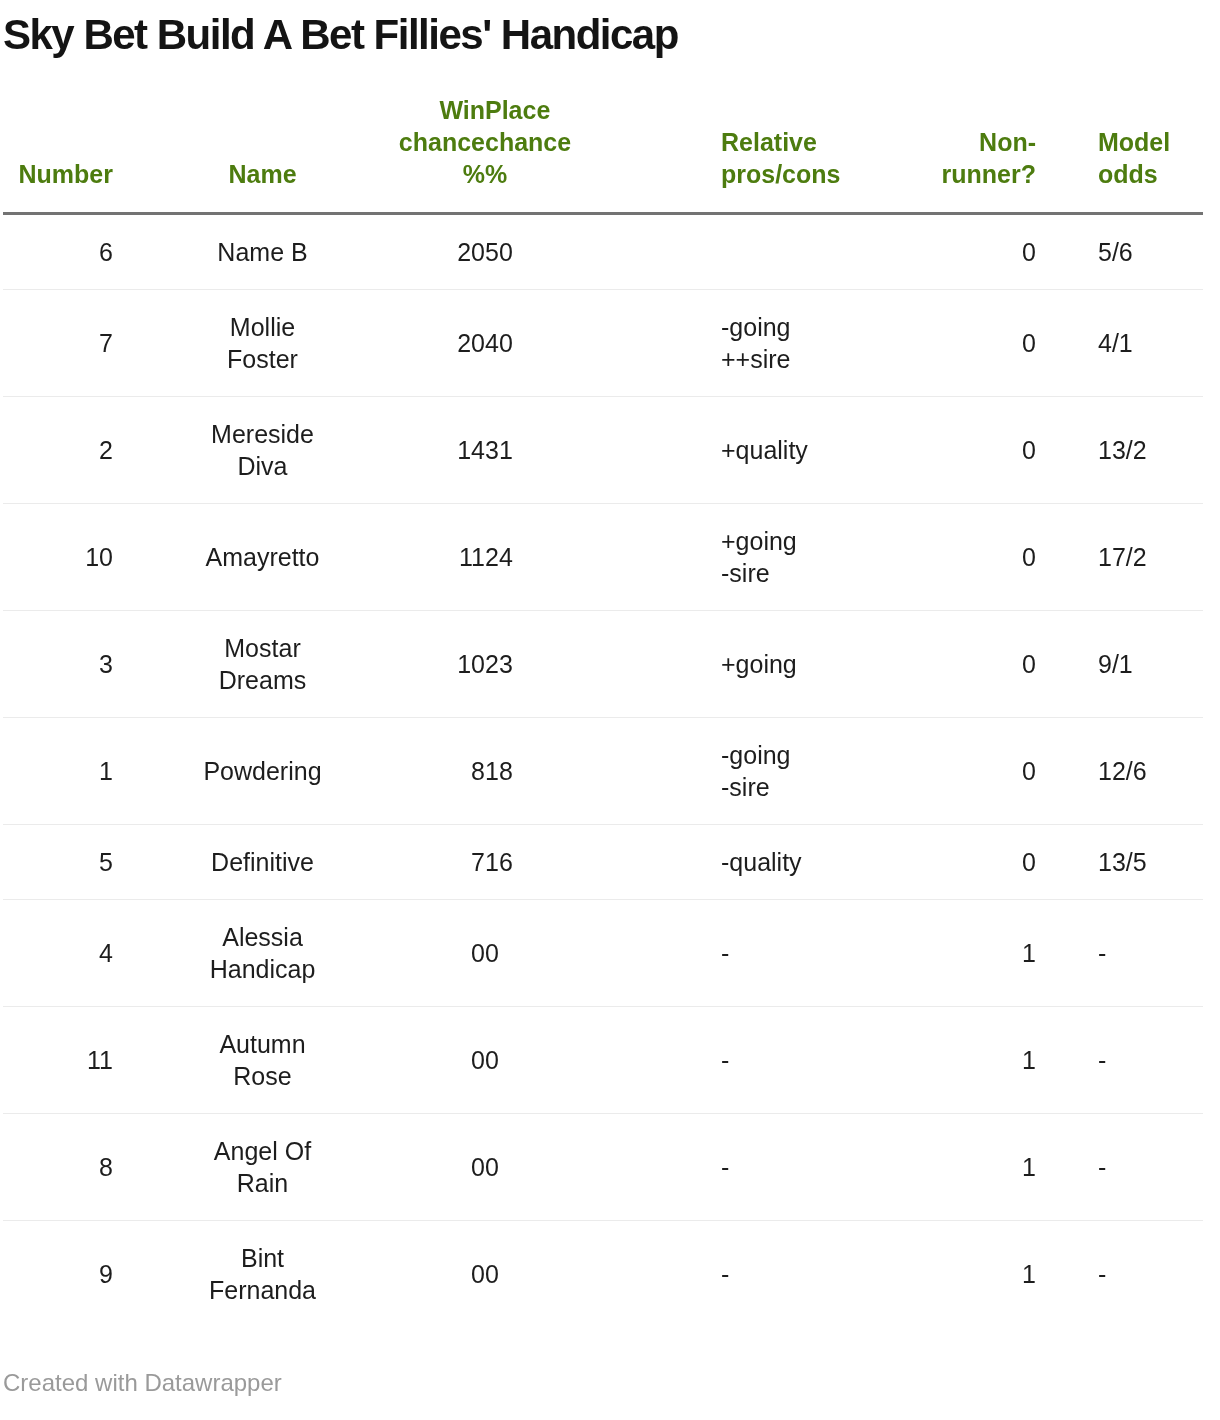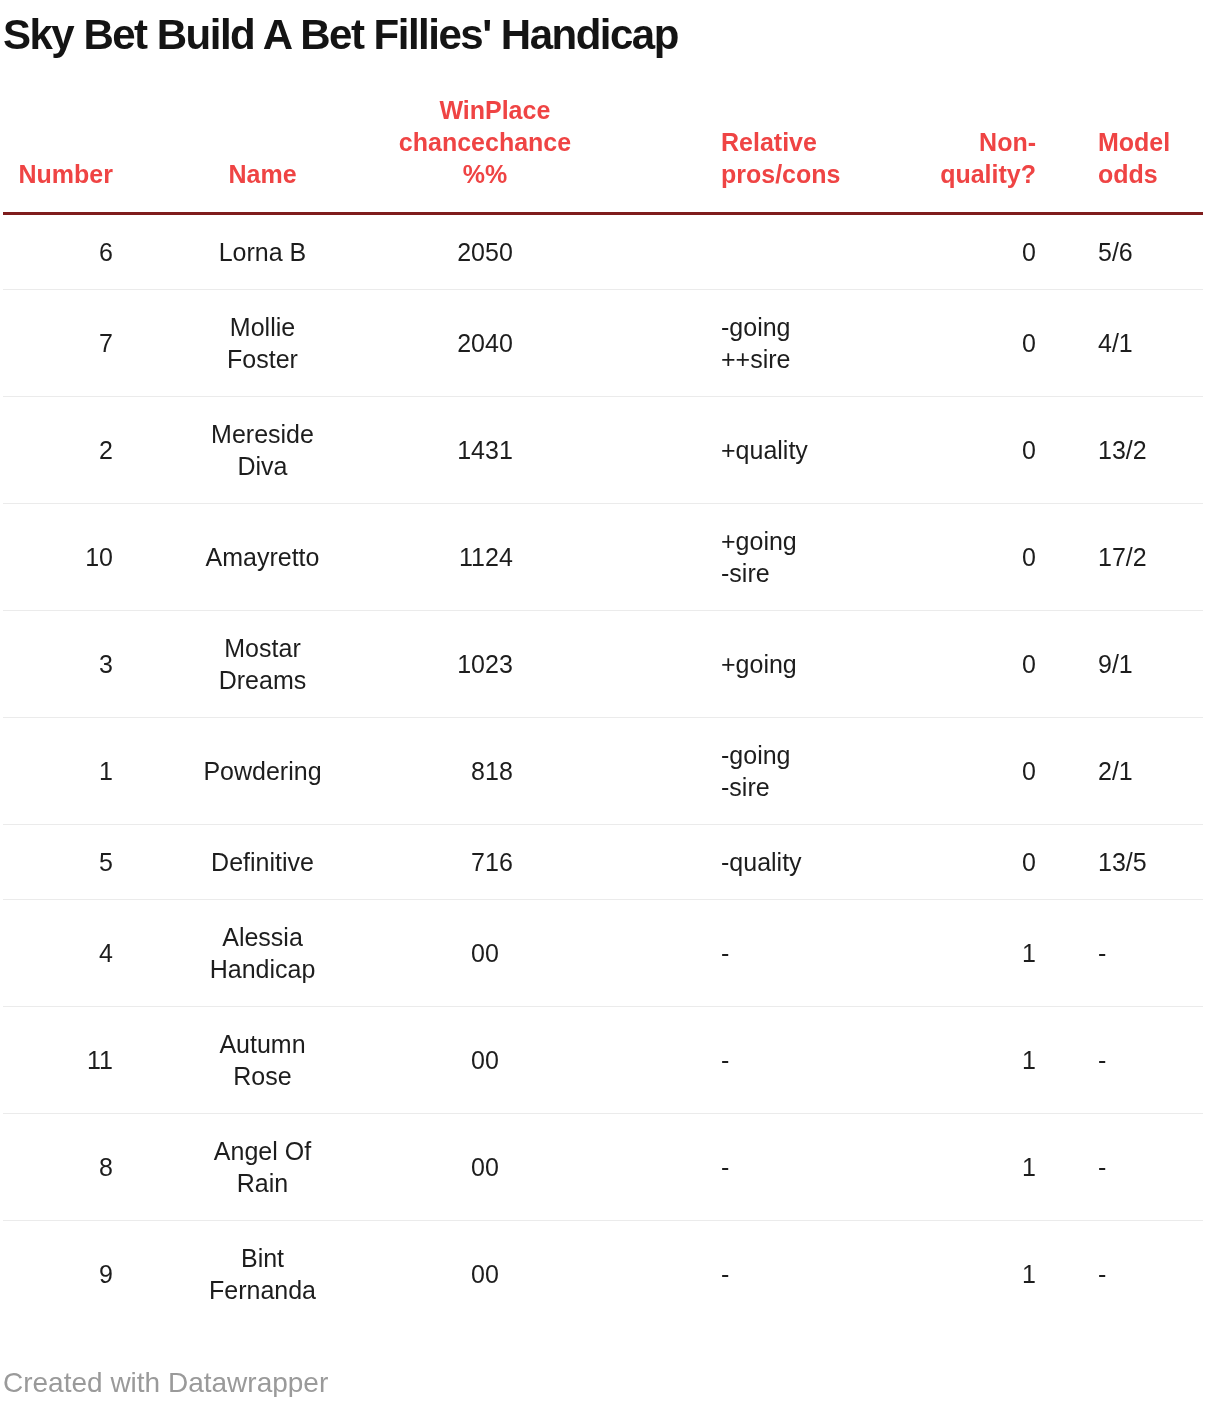--- a/index.html
+++ b/index.html
@@ -28,24 +28,24 @@
     width: 1200px;
     border-collapse: collapse;
     table-layout: fixed;
     margin-top: 36px;
   }
   th {
     vertical-align: bottom;
     font-size: 25px;
     line-height: 32px;
     font-weight: 700;
-    color: #ef4444;
+    color: #4d7c0f;
     padding: 0 0 22px 0;
     white-space: pre-line;
-    border-bottom: 3px solid #7f1d1d;
+    border-bottom: 3px solid #737373;
   }
   td {
     font-size: 25px;
     line-height: 32px;
     color: #1d1d1d;
     vertical-align: middle;
     padding: 21px 0;
     white-space: pre-line;
   }
   tbody tr + tr td {
@@ -54,21 +54,21 @@
   
   .c-number    { text-align: right; }
   .c-name      { text-align: center;  padding-left: 67px; }
   .c-win       { text-align: right; }
   .c-place     { text-align: left; }
   .c-pros      { text-align: left;  padding-left: 63px; }
   .c-nonrunner { text-align: right; padding-right: 10px; }
   .c-odds      { text-align: left;  padding-left: 52px; }
   .footer {
     margin-top: 42px;
-    font-size: 28px;
+    font-size: 24px;
     line-height: 28px;
     color: #9a9a9a;
   }
   .footer a {
     color: #9a9a9a;
     text-decoration: none;
     cursor: pointer;
   }
 </style>
 </head>
@@ -94,29 +94,29 @@
         <th class="c-name">Name</th>
         <th class="c-win">Win
 chance
 %</th>
         <th class="c-place">Place
 chance
 %</th>
         <th class="c-pros">Relative
 pros/cons</th>
         <th class="c-nonrunner">Non-
-quality?</th>
+runner?</th>
         <th class="c-odds">Model
 odds</th>
       </tr>
     </thead>
     <tbody id="table-body">
         <tr>
     <td class="c-number">6</td>
-    <td class="c-name">Lorna B</td>
+    <td class="c-name">Name B</td>
     <td class="c-win">20</td>
     <td class="c-place">50</td>
     <td class="c-pros"></td>
     <td class="c-nonrunner">0</td>
     <td class="c-odds">5/6</td>
   </tr>
         <tr>
     <td class="c-number">7</td>
     <td class="c-name">Mollie
 Foster</td>
@@ -158,21 +158,21 @@
     <td class="c-odds">9/1</td>
   </tr>
         <tr>
     <td class="c-number">1</td>
     <td class="c-name">Powdering</td>
     <td class="c-win">8</td>
     <td class="c-place">18</td>
     <td class="c-pros">-going
 -sire</td>
     <td class="c-nonrunner">0</td>
-    <td class="c-odds">2/1</td>
+    <td class="c-odds">12/6</td>
   </tr>
         <tr>
     <td class="c-number">5</td>
     <td class="c-name">Definitive</td>
     <td class="c-win">7</td>
     <td class="c-place">16</td>
     <td class="c-pros">-quality</td>
     <td class="c-nonrunner">0</td>
     <td class="c-odds">13/5</td>
   </tr>

